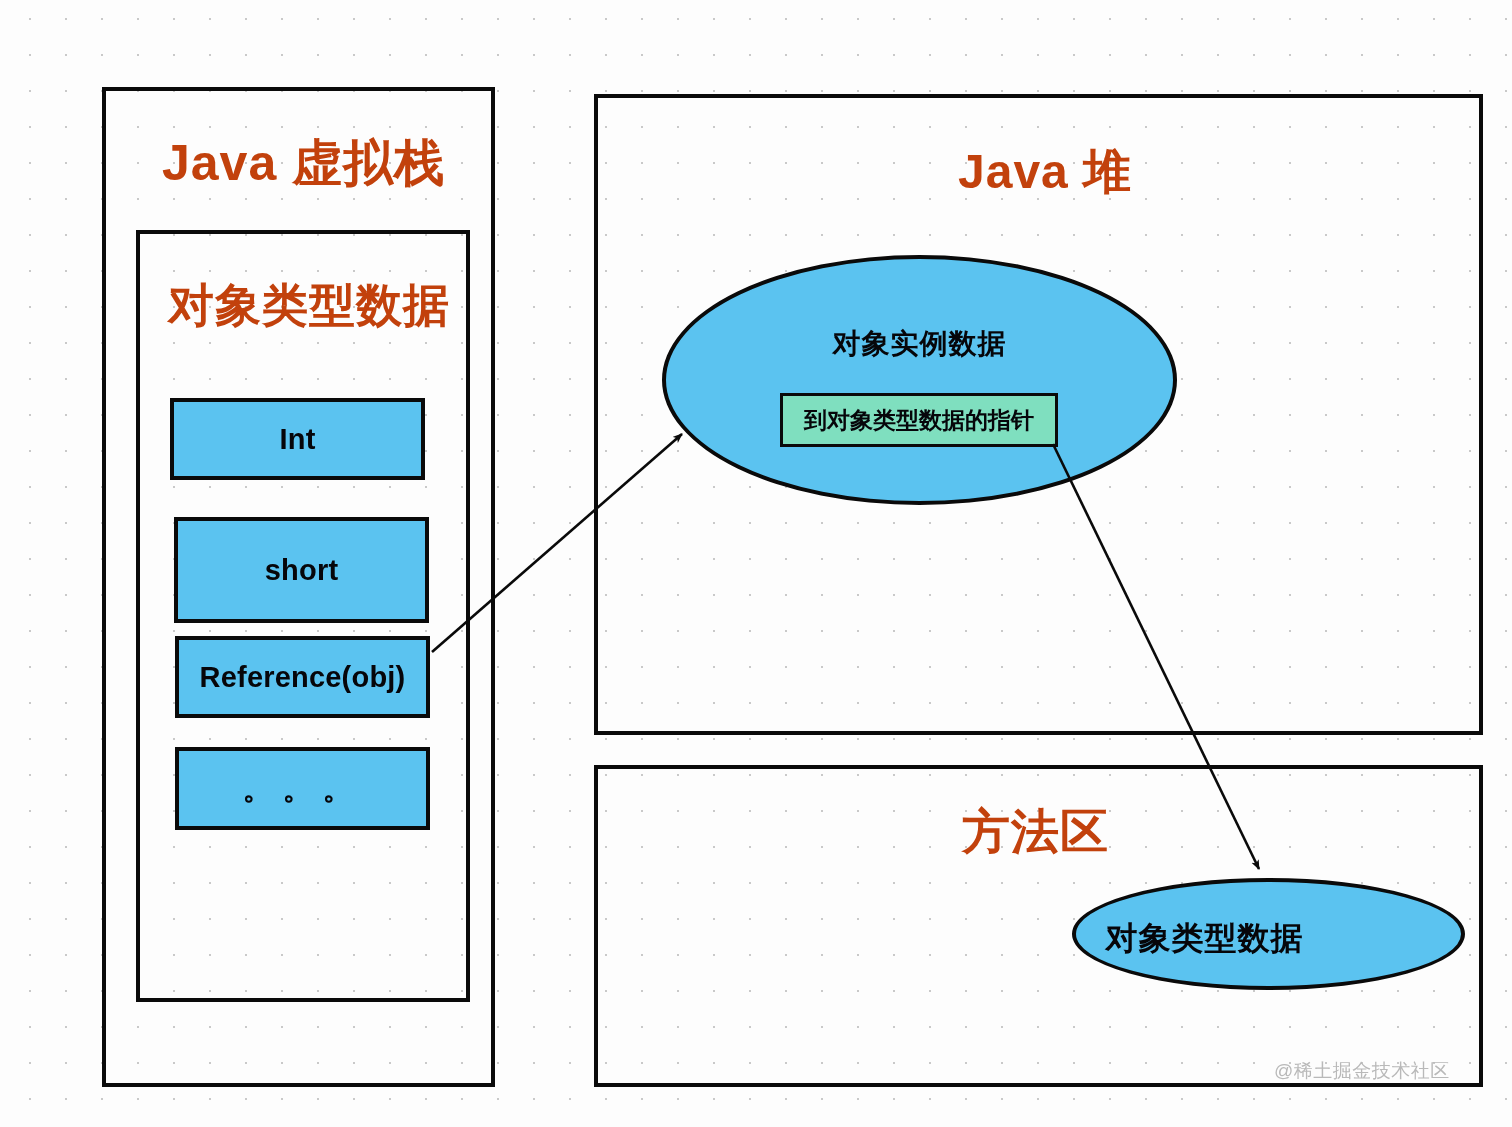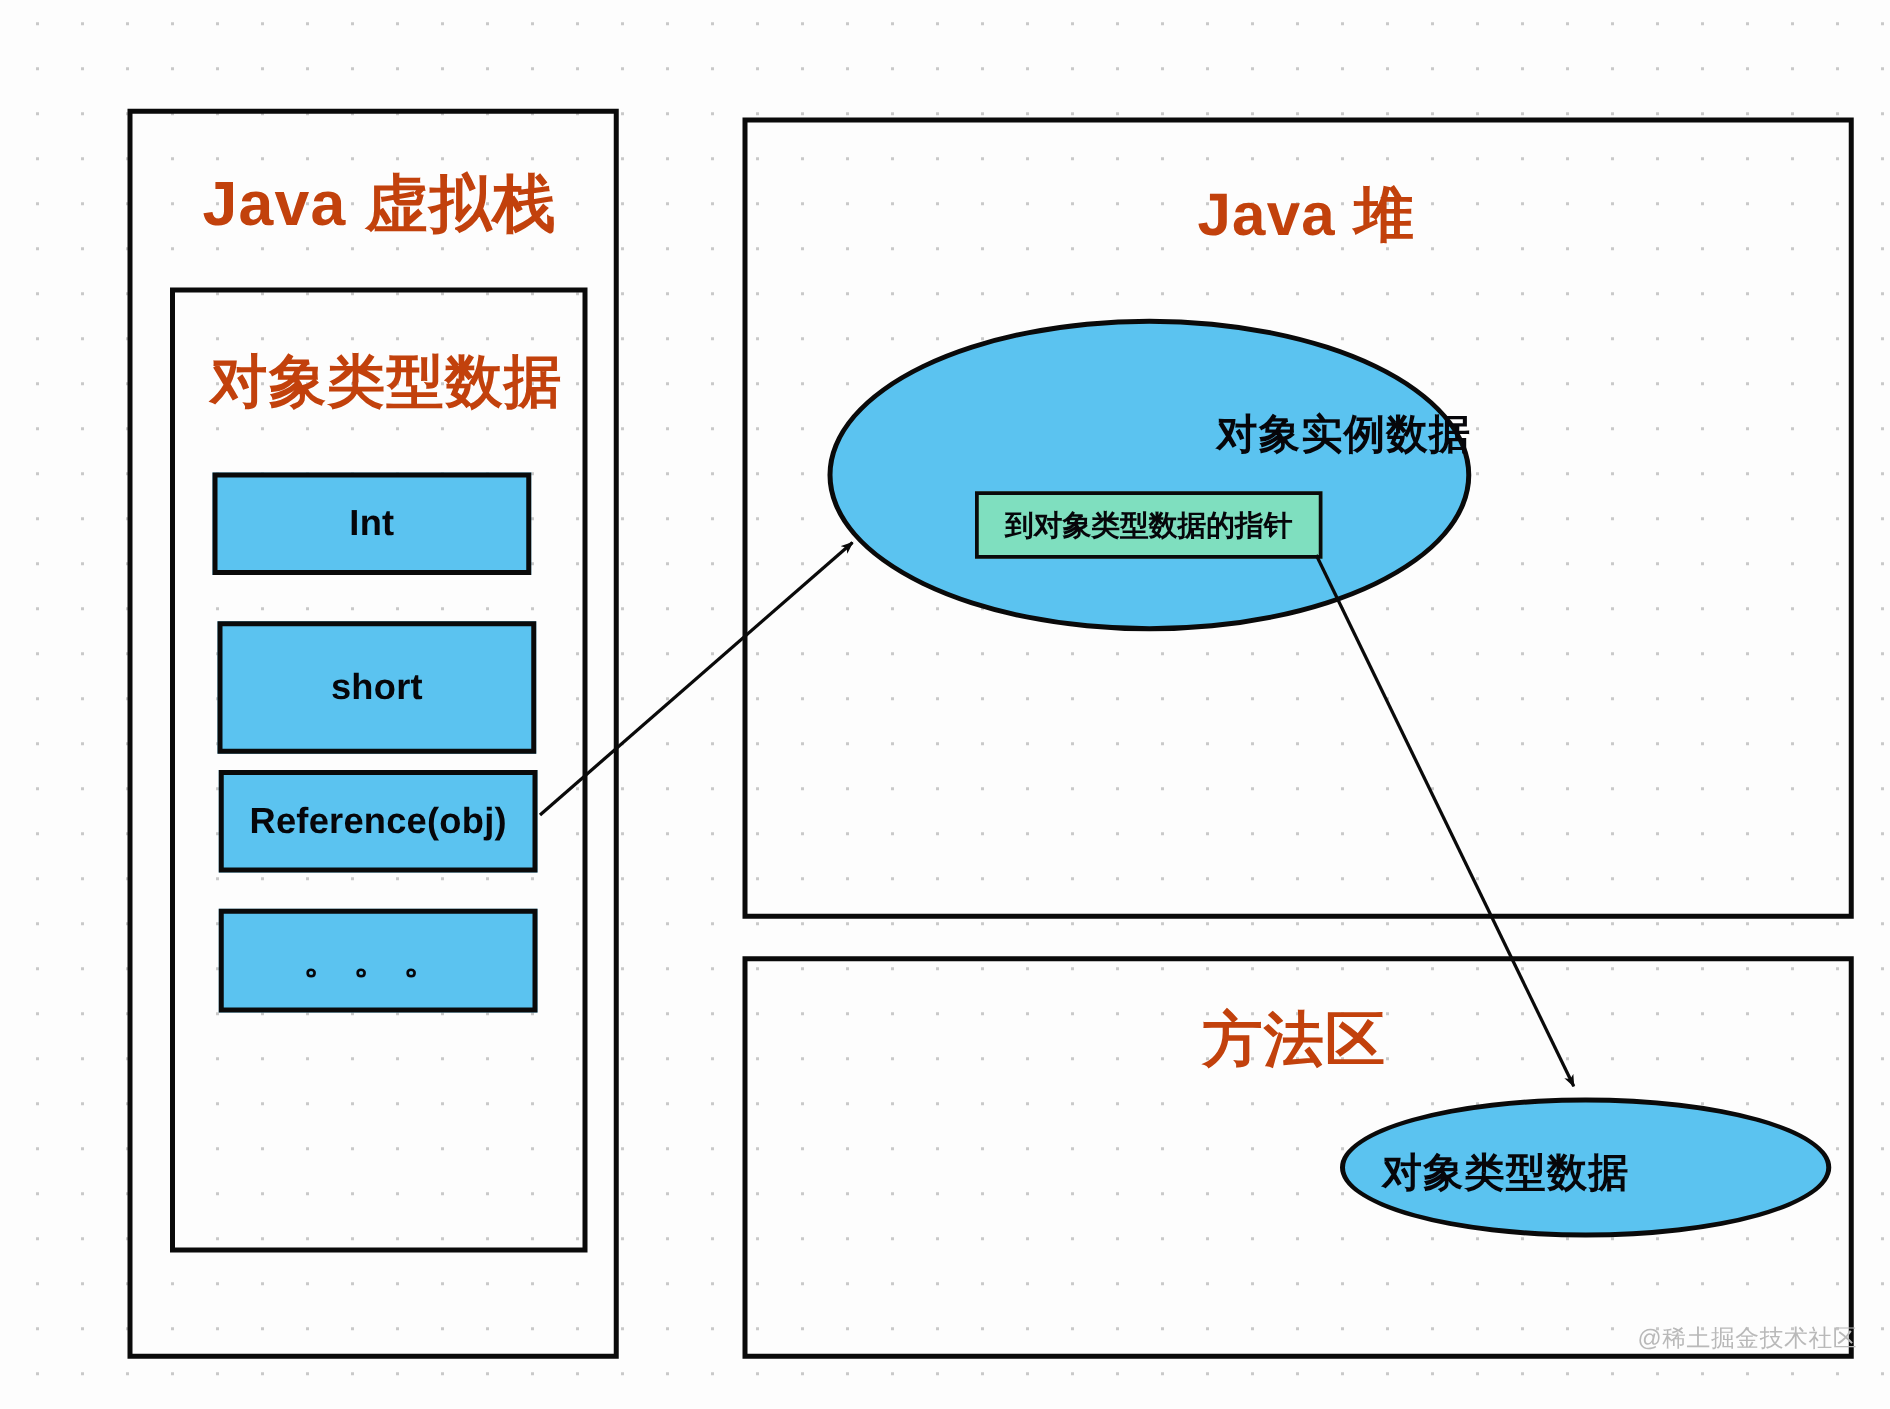--- a/index.html
+++ b/index.html
@@ -42,20 +42,21 @@
     position: absolute;
     background-color: #5bc3f0;
     border: 4px solid #0a0a0a;
     box-sizing: border-box;
     display: flex;
     align-items: center;
     justify-content: center;
     color: #06060a;
     font-weight: bold;
     letter-spacing: 0.2px;
+    margin-top: 20px;
   }
   .ellipse {
     position: absolute;
     background-color: #5bc3f0;
     border: 4px solid #0a0a0a;
     border-radius: 50%;
     box-sizing: border-box;
   }
   .ellipse-label {
     position: absolute;
@@ -126,21 +127,21 @@
 <div class="slot" style="left:175px; top:727px; width:255px; height:83px;">
   <span class="dots-glyph">。。。</span>
 </div>
 
 <div class="region" style="left:594px; top:94px; width:889px; height:641px;"></div>
 
 <div class="region-title" style="left:958px; top:140px; font-size:48px;">Java 堆</div>
 
 <div class="ellipse" style="left:662px; top:255px; width:515px; height:250px;"></div>
 
-<div class="ellipse-label" style="left:662px; top:325px; width:515px; font-size:33px;text-align:right;">对象实例数据</div>
+<div class="ellipse-label" style="left:662px; top:325px; width:515px; font-size:28px;">对象实例数据</div>
 
 <div class="pointer-box" style="left:780px; top:393px; width:278px; height:54px; font-size:23px;text-align:center;">
   <span>到对象类型数据的指针</span>
 </div>
 
 <div class="region" style="left:594px; top:765px; width:889px; height:322px;"></div>
 
 <div class="region-title" style="left:962px; top:800px; font-size:48px;">方法区</div>
 
 <div class="ellipse" style="left:1072px; top:878px; width:393px; height:112px;"></div>
@@ -150,13 +151,13 @@
 <svg id="arrows" viewBox="0 0 1512 1127" xmlns="http://www.w3.org/2000/svg">
   <defs>
     <marker id="ah" markerWidth="11" markerHeight="11" refX="9" refY="4" orient="auto" markerUnits="userSpaceOnUse">
       <path d="M0,0 L10,4 L0,8 L2.6,4 z" fill="#0a0a0a"></path>
     </marker>
   </defs>
   <line x1="432" y1="652" x2="682" y2="434" stroke="#0a0a0a" stroke-width="2.6" marker-end="url(#ah)"></line>
   <line x1="1053" y1="444" x2="1259" y2="869" stroke="#0a0a0a" stroke-width="2.6" marker-end="url(#ah)"></line>
 </svg>
 
-<div class="watermark" style="left:1274px; top:1058px;margin-left:36px;">@稀土掘金技术社区</div>
+<div class="watermark" style="left:1274px; top:1058px;">@稀土掘金技术社区</div>
 
 </body></html>

